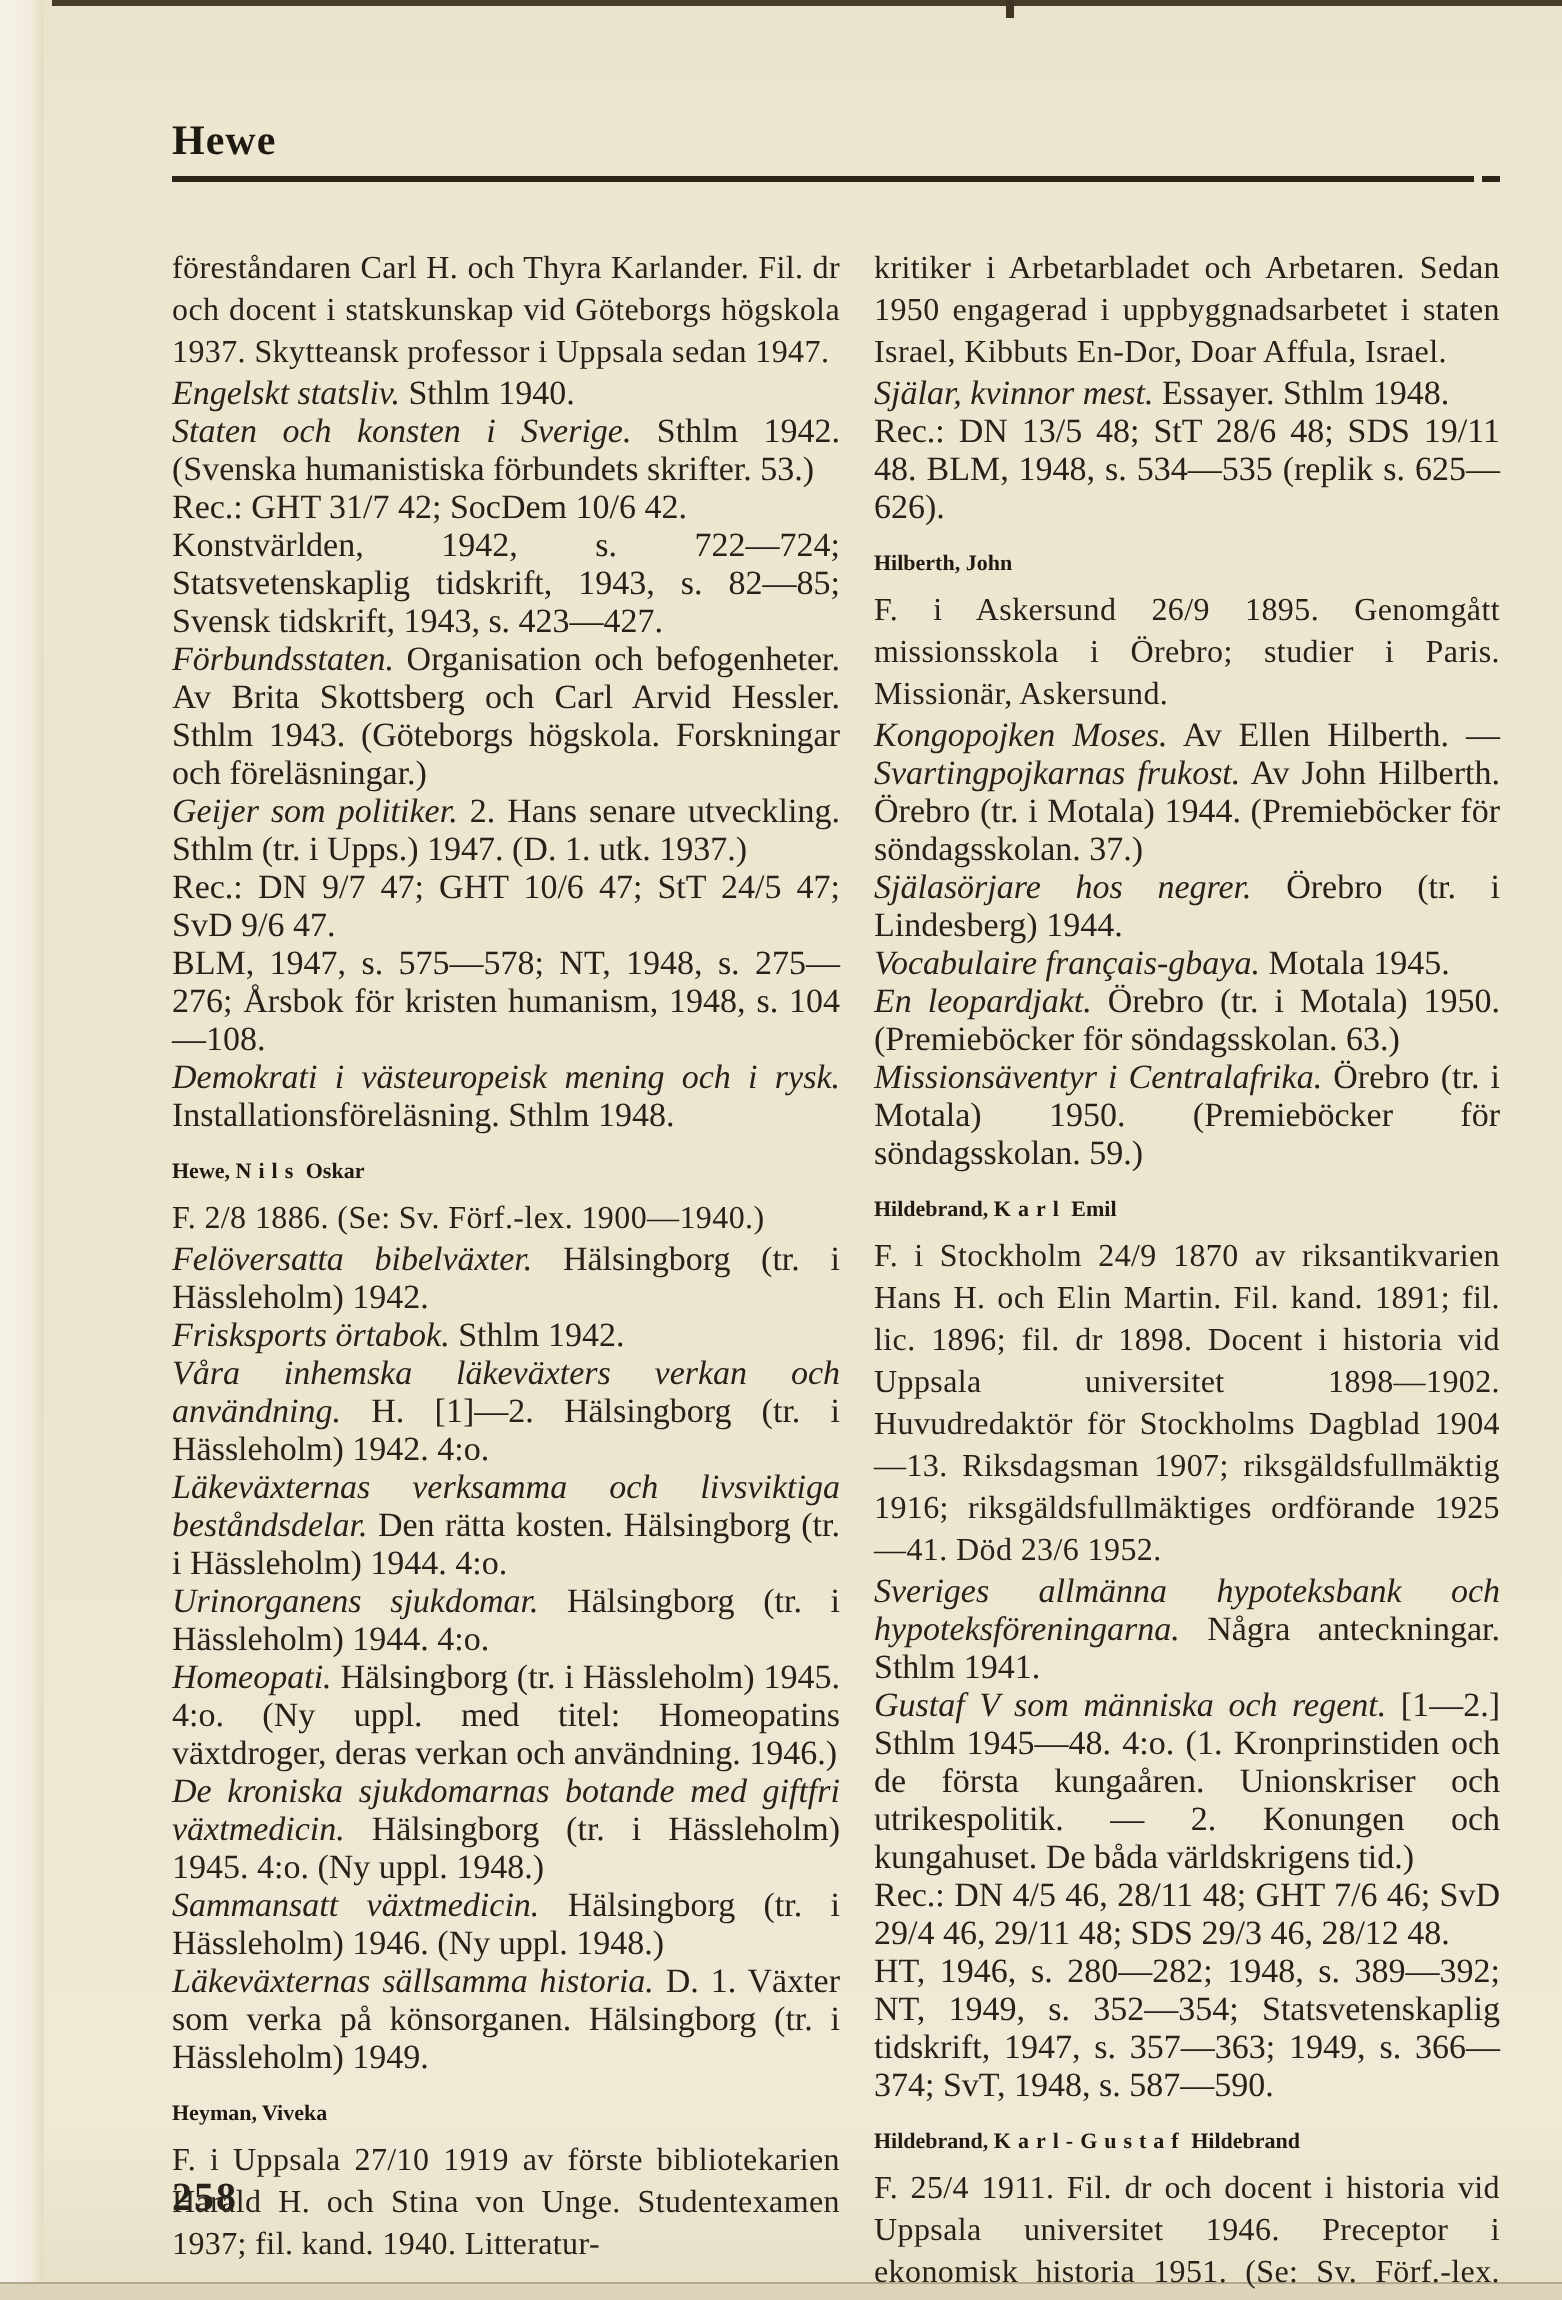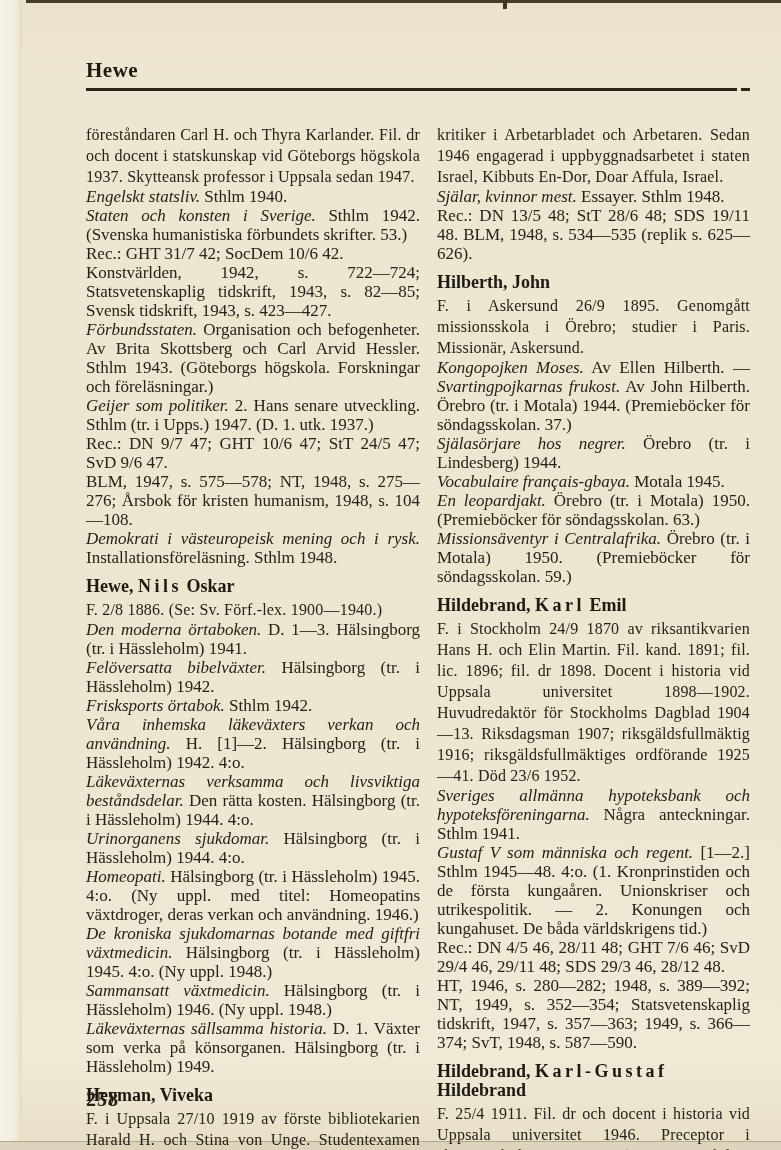--- a/index.html
+++ b/index.html
@@ -81,21 +81,21 @@
   .para.bio {
     font-size: 16px;
     line-height: 21px;
     letter-spacing: 0.2px;
   }
   .para.work, .para.ref {
     font-size: 17px;
     line-height: 19px;
   }
   .para.heading {
-    font-size: 18px;
+    font-size: 11px;
     line-height: 19px;
     font-weight: bold;
     margin-top: 10px;
     margin-bottom: 3px;
     text-align: left;
     color: #1e1a12;
   }
   .it { font-style: italic; }
   .sp { letter-spacing: 3.5px; }
   #page-number {
@@ -130,35 +130,34 @@
           <p class="para work"><span class="it">Staten och konsten i Sverige.</span><span> Sthlm 1942. (Svenska humanistiska förbundets skrifter. 53.)</span></p>
           <p class="para ref"><span>Rec.: GHT 31/7 42; SocDem 10/6 42.</span></p>
           <p class="para ref"><span>Konstvärlden, 1942, s. 722—724; Statsvetenskaplig tidskrift, 1943, s. 82—85; Svensk tidskrift, 1943, s. 423—427.</span></p>
           <p class="para work"><span class="it">Förbundsstaten.</span><span> Organisation och befogenheter. Av Brita Skottsberg och Carl Arvid Hessler. Sthlm 1943. (Göteborgs högskola. Forskningar och föreläsningar.)</span></p>
           <p class="para work"><span class="it">Geijer som politiker.</span><span> 2. Hans senare utveckling. Sthlm (tr. i Upps.) 1947. (D. 1. utk. 1937.)</span></p>
           <p class="para ref"><span>Rec.: DN 9/7 47; GHT 10/6 47; StT 24/5 47; SvD 9/6 47.</span></p>
           <p class="para ref"><span>BLM, 1947, s. 575—578; NT, 1948, s. 275—276; Årsbok för kristen humanism, 1948, s. 104—108.</span></p>
           <p class="para work"><span class="it">Demokrati i västeuropeisk mening och i rysk.</span><span> Installationsföreläsning. Sthlm 1948.</span></p>
           <p class="para heading"><span>Hewe, </span><span class="sp">Nils</span><span> Oskar</span></p>
           <p class="para bio"><span>F. 2/8 1886. (Se: Sv. Förf.-lex. 1900—1940.)</span></p>
-          <p class="para work"><span class="it">Den moderna örtaboken.</span><span> D. 1—3. Hälsingborg (tr. i Hässleholm) 1941.</span></p>
           <p class="para work"><span class="it">Felöversatta bibelväxter.</span><span> Hälsingborg (tr. i Hässleholm) 1942.</span></p>
           <p class="para work"><span class="it">Frisksports örtabok.</span><span> Sthlm 1942.</span></p>
           <p class="para work"><span class="it">Våra inhemska läkeväxters verkan och användning.</span><span> H. [1]—2. Hälsingborg (tr. i Hässleholm) 1942. 4:o.</span></p>
           <p class="para work"><span class="it">Läkeväxternas verksamma och livsviktiga beståndsdelar.</span><span> Den rätta kosten. Hälsingborg (tr. i Hässleholm) 1944. 4:o.</span></p>
           <p class="para work"><span class="it">Urinorganens sjukdomar.</span><span> Hälsingborg (tr. i Hässleholm) 1944. 4:o.</span></p>
           <p class="para work"><span class="it">Homeopati.</span><span> Hälsingborg (tr. i Hässleholm) 1945. 4:o. (Ny uppl. med titel: Homeopatins växtdroger, deras verkan och användning. 1946.)</span></p>
           <p class="para work"><span class="it">De kroniska sjukdomarnas botande med giftfri växtmedicin.</span><span> Hälsingborg (tr. i Hässleholm) 1945. 4:o. (Ny uppl. 1948.)</span></p>
           <p class="para work"><span class="it">Sammansatt växtmedicin.</span><span> Hälsingborg (tr. i Hässleholm) 1946. (Ny uppl. 1948.)</span></p>
           <p class="para work"><span class="it">Läkeväxternas sällsamma historia.</span><span> D. 1. Växter som verka på könsorganen. Hälsingborg (tr. i Hässleholm) 1949.</span></p>
           <p class="para heading"><span>Heyman, Viveka</span></p>
           <p class="para bio"><span>F. i Uppsala 27/10 1919 av förste bibliotekarien Harald H. och Stina von Unge. Studentexamen 1937; fil. kand. 1940. Litteratur-</span></p>
         </div>
       <div class="col" id="col-right">
-          <p class="para bio"><span>kritiker i Arbetarbladet och Arbetaren. Sedan 1946 engagerad i uppbyggnadsarbetet i staten Israel, Kibbuts En-Dor, Doar Affula, Israel.</span></p>
+          <p class="para bio"><span>kritiker i Arbetarbladet och Arbetaren. Sedan 1950 engagerad i uppbyggnadsarbetet i staten Israel, Kibbuts En-Dor, Doar Affula, Israel.</span></p>
           <p class="para work"><span class="it">Själar, kvinnor mest.</span><span> Essayer. Sthlm 1948.</span></p>
           <p class="para ref"><span>Rec.: DN 13/5 48; StT 28/6 48; SDS 19/11 48. BLM, 1948, s. 534—535 (replik s. 625—626).</span></p>
           <p class="para heading"><span>Hilberth, John</span></p>
           <p class="para bio"><span>F. i Askersund 26/9 1895. Genomgått missionsskola i Örebro; studier i Paris. Missionär, Askersund.</span></p>
           <p class="para work"><span class="it">Kongopojken Moses.</span><span> Av Ellen Hilberth. — </span><span class="it">Svartingpojkarnas frukost.</span><span> Av John Hilberth. Örebro (tr. i Motala) 1944. (Premieböcker för söndagsskolan. 37.)</span></p>
           <p class="para work"><span class="it">Själasörjare hos negrer.</span><span> Örebro (tr. i Lindesberg) 1944.</span></p>
           <p class="para work"><span class="it">Vocabulaire français-gbaya.</span><span> Motala 1945.</span></p>
           <p class="para work"><span class="it">En leopardjakt.</span><span> Örebro (tr. i Motala) 1950. (Premieböcker för söndagsskolan. 63.)</span></p>
           <p class="para work"><span class="it">Missionsäventyr i Centralafrika.</span><span> Örebro (tr. i Motala) 1950. (Premieböcker för söndagsskolan. 59.)</span></p>
           <p class="para heading"><span>Hildebrand, </span><span class="sp">Karl</span><span> Emil</span></p>

